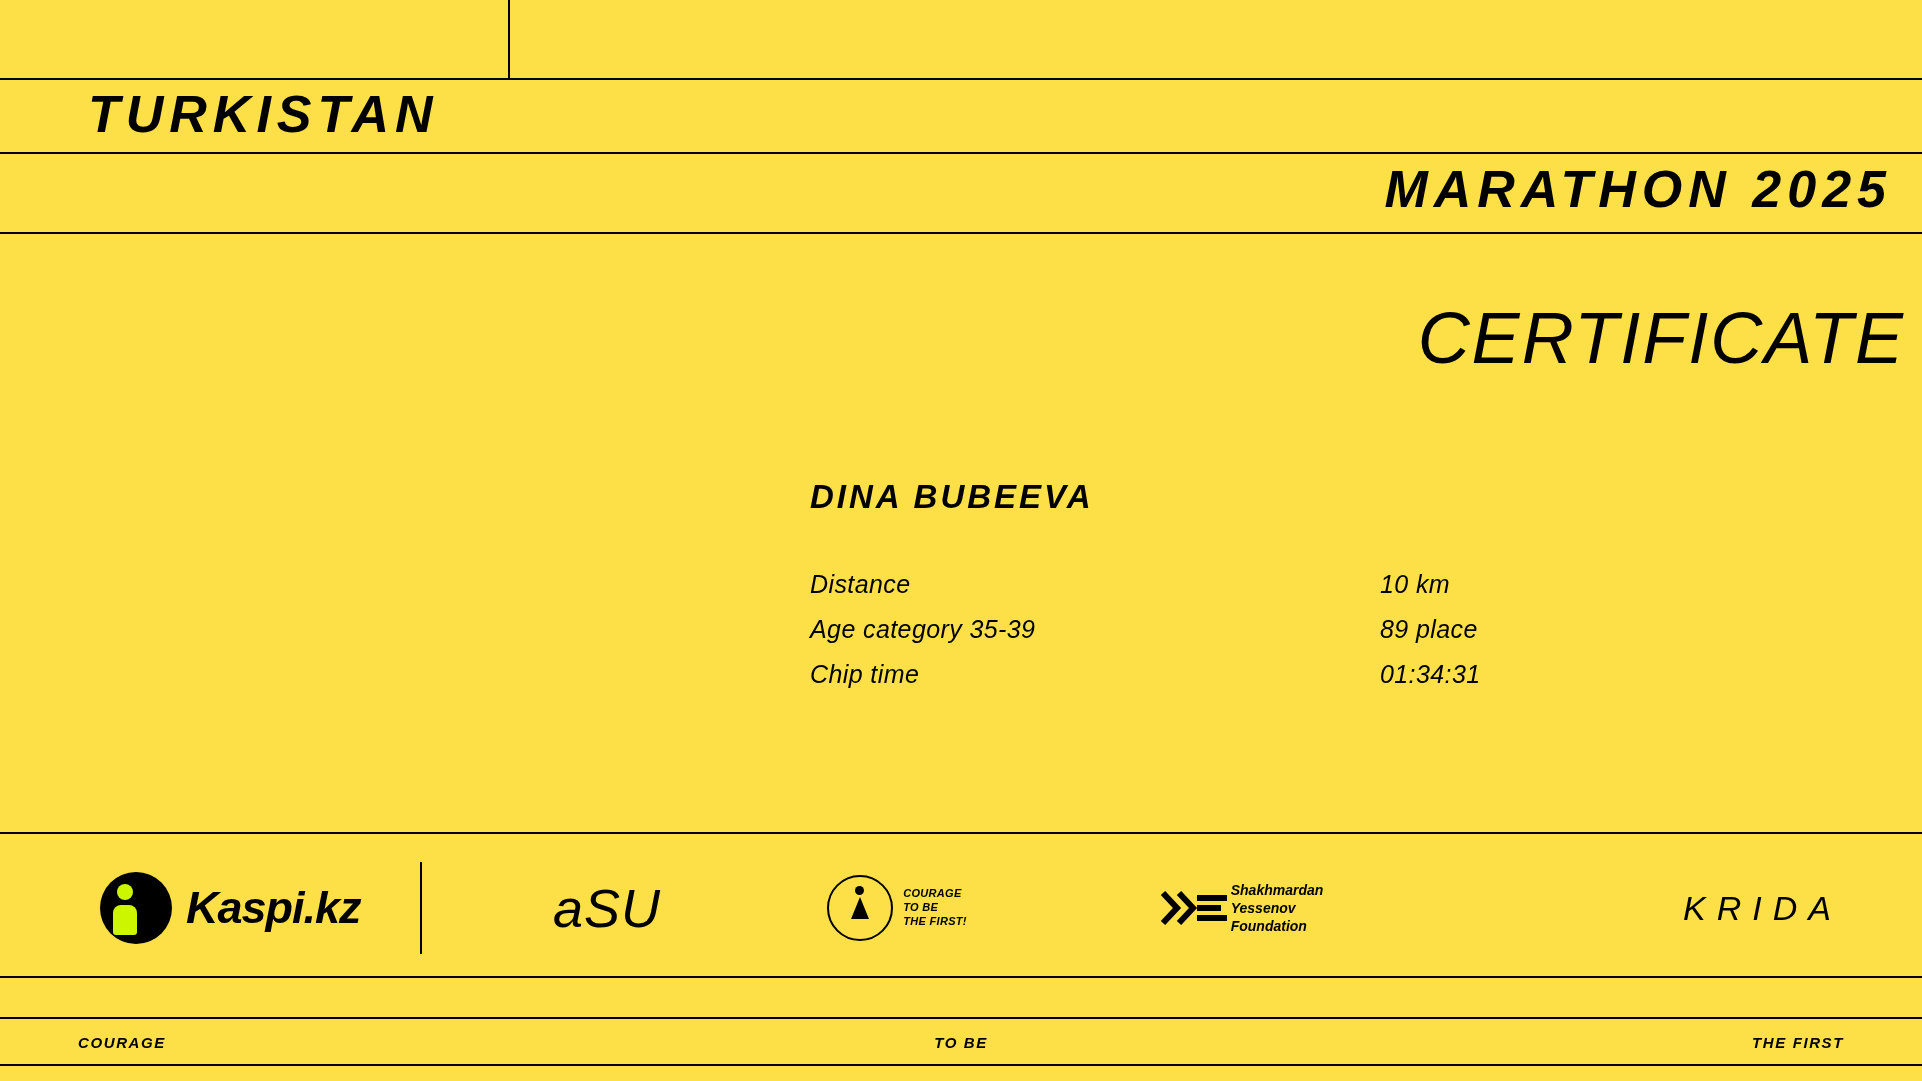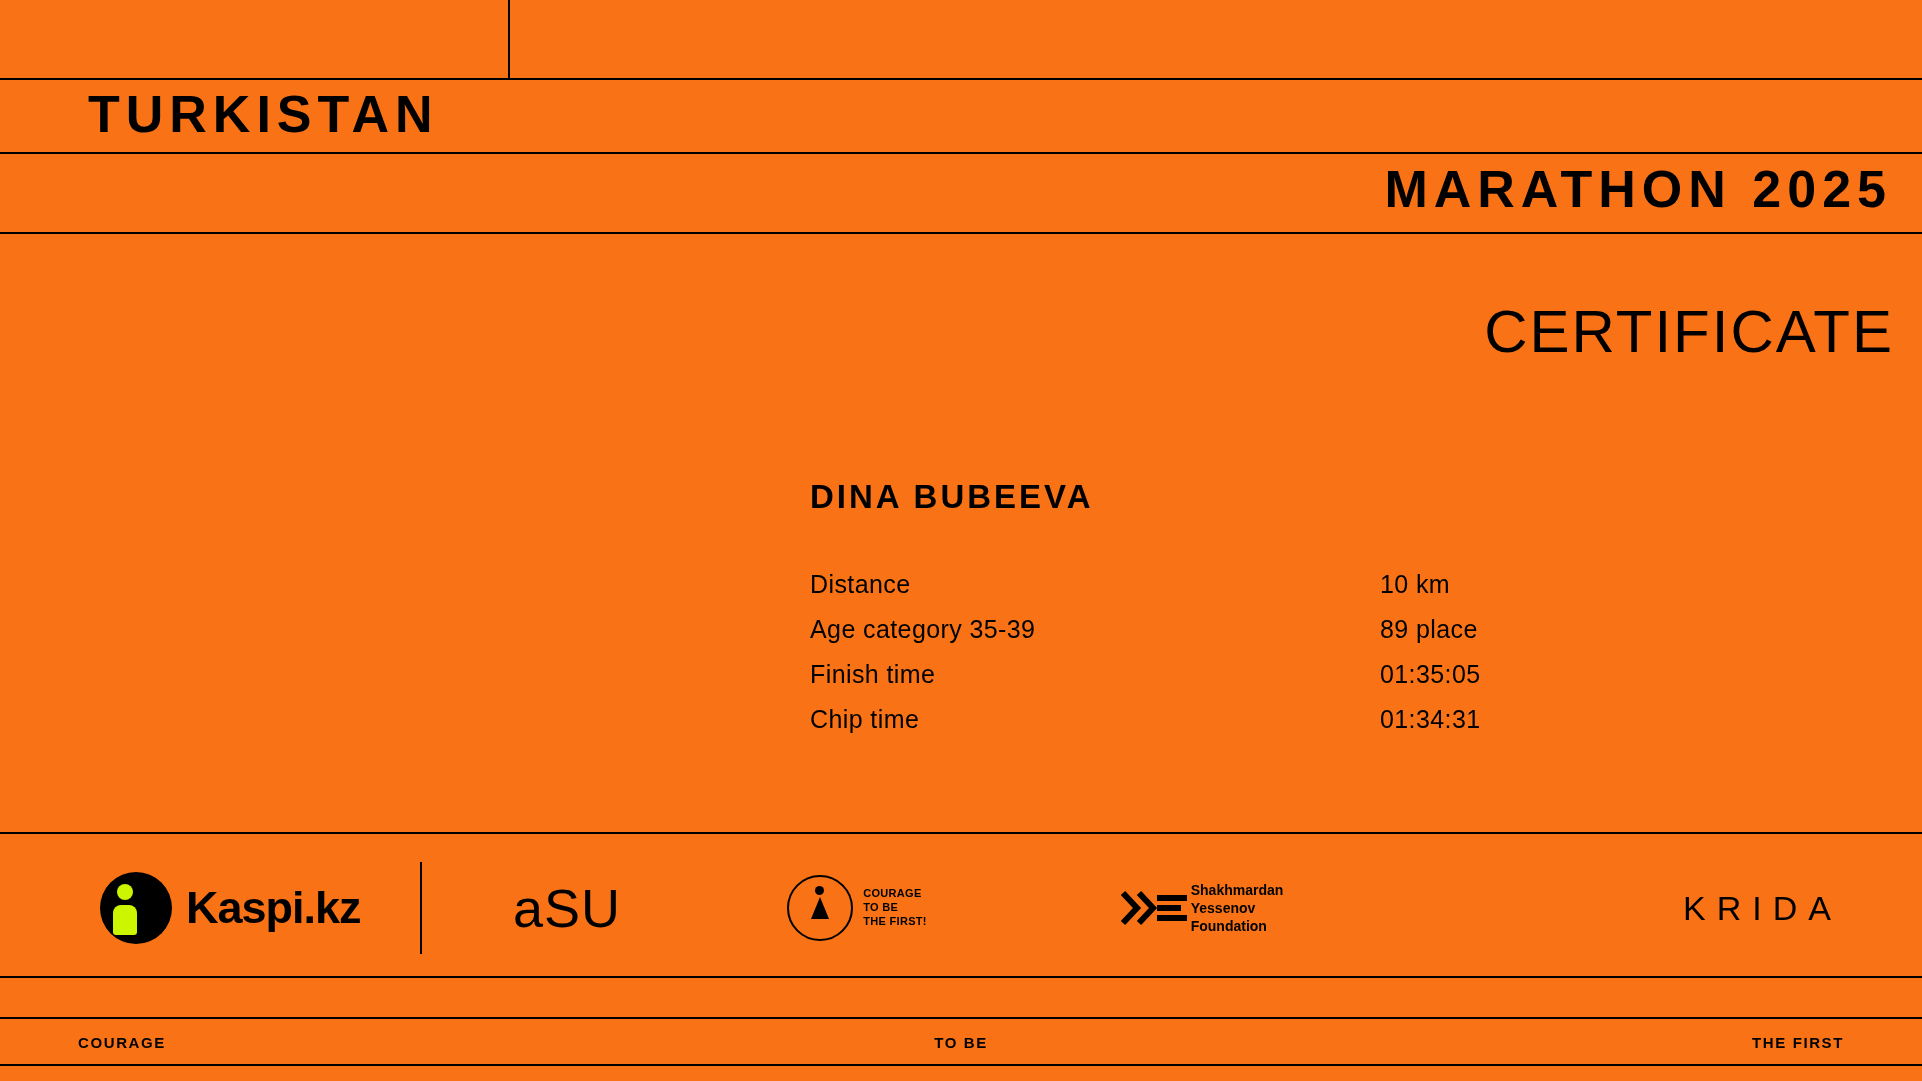--- a/index.html
+++ b/index.html
@@ -12,21 +12,22 @@
     height: 1081px;
     overflow: hidden;
     font-family: "Liberation Sans", sans-serif;
     color: #000;
     position: relative;
   }
 
   .cert {
     position: absolute;
     inset: 0;
-    background: #f97316;
+    background: #fde047;
+    font-style: italic;
   }
 
   
   .hr {
     position: absolute;
     left: 0;
     right: 0;
     height: 2px;
     background: #000;
   }
@@ -65,22 +66,22 @@
     font-weight: 700;
     letter-spacing: 6px;
     line-height: 1;
     text-align: right;
   }
 
   
   .cert-title {
     position: absolute;
     top: 302px;
-    right: 28px;
-    font-size: 60px;
+    right: 17px;
+    font-size: 72px;
     font-weight: 400;
     letter-spacing: 2px;
     line-height: 1;
     text-align: right;
   }
 
   
   .athlete-name {
     position: absolute;
     top: 478px;
@@ -125,21 +126,21 @@
     align-items: center;
   }
   .sponsor {
     display: flex;
     align-items: center;
     justify-content: center;
     height: 100%;
   }
   .sp-kaspi   { width: 420px; padding-left: 100px; box-sizing: border-box; justify-content: flex-start;}
   .sp-div     { width: 2px; height: 92px; background: #000; }
-  .sp-asu     { width: 290px; }
+  .sp-asu     { width: 290px; margin-left: 40px; }
   .sp-courage { width: 290px; }
   .sp-yess    { width: 400px; }
   .sp-krida   { flex: 1; justify-content: flex-end; padding-right: 80px; box-sizing: border-box;}
 
   .kaspi-wrap { display:flex; align-items:center; gap: 14px; }
   .kaspi-mark {
     width: 72px; height: 72px; border-radius: 50%;
     background:#000; position:relative; flex: 0 0 auto;
   }
   .kaspi-mark::before{
@@ -217,24 +218,20 @@
   <div class="athlete-name">DINA BUBEEVA</div>
 
   <div class="results">
     <div class="result-row">
       <div class="result-label">Distance</div>
       <div class="result-value">10 km</div>
     </div>
     <div class="result-row">
       <div class="result-label">Age category 35-39</div>
       <div class="result-value">89 place</div>
-    </div>
-    <div class="result-row">
-      <div class="result-label">Finish time</div>
-      <div class="result-value">01:35:05</div>
     </div>
     <div class="result-row">
       <div class="result-label">Chip time</div>
       <div class="result-value">01:34:31</div>
     </div>
   </div>
 
   <div class="hr hr-footstart"></div>
 
   <div class="sponsors">

